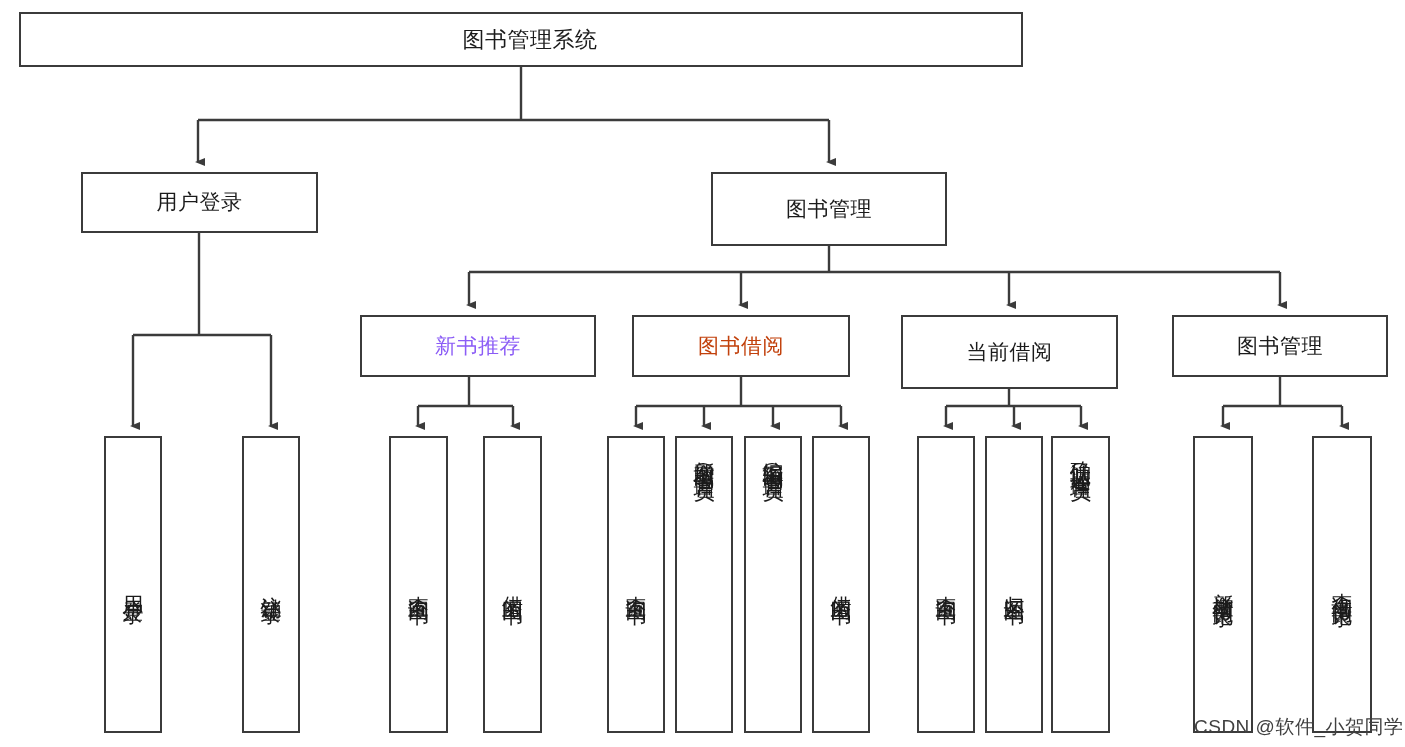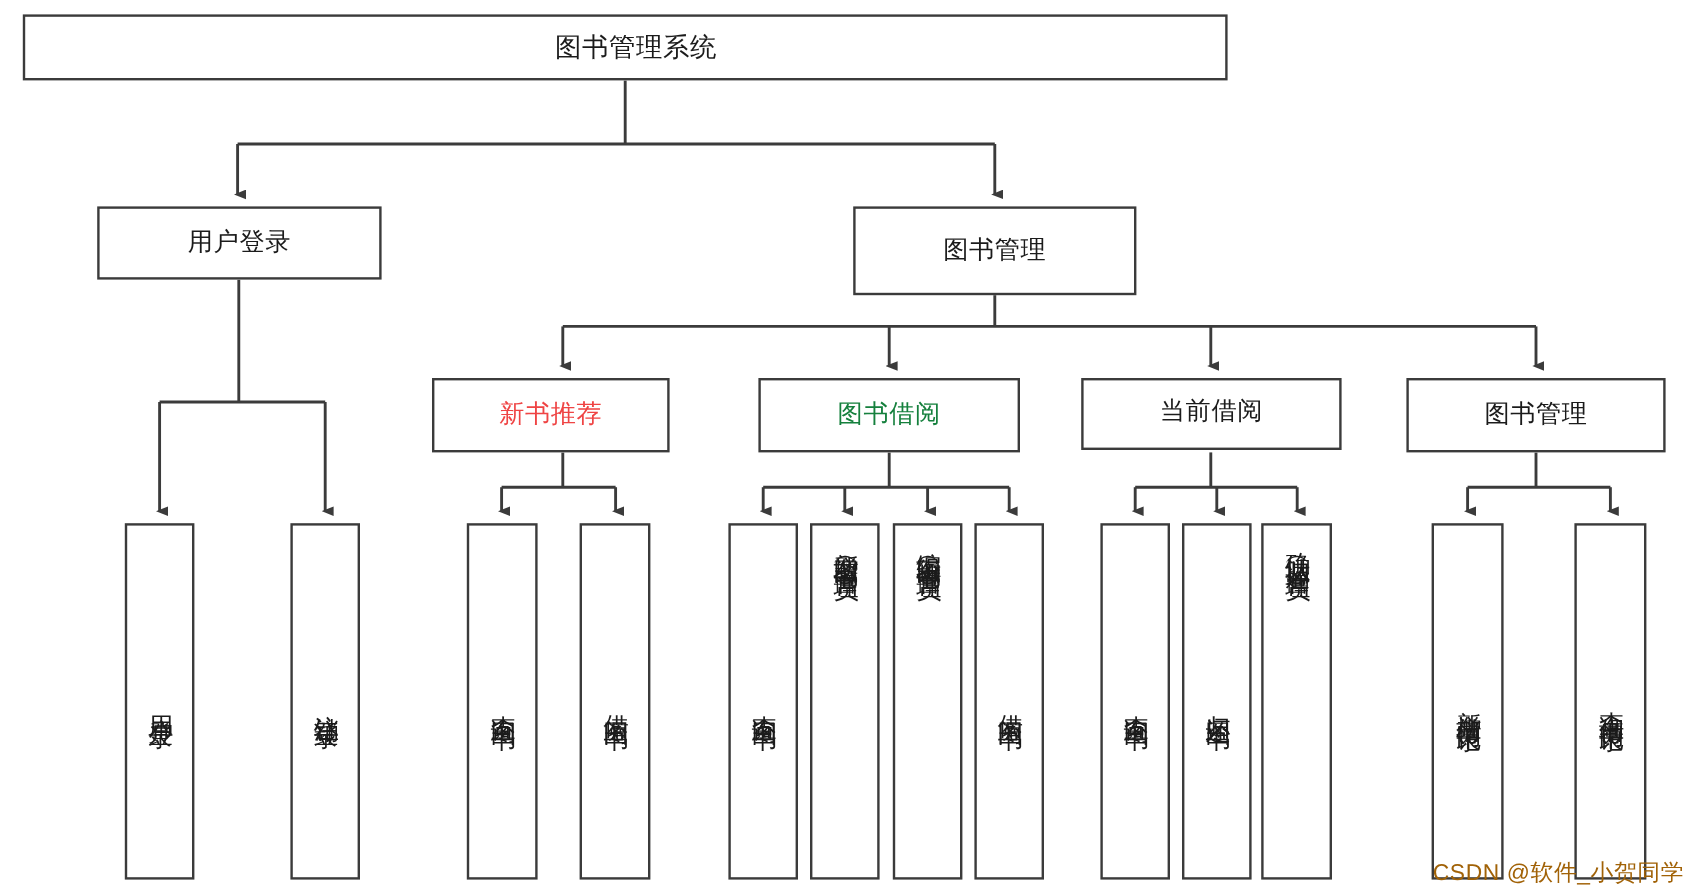--- a/index.html
+++ b/index.html
@@ -132,27 +132,27 @@
     <span class="label">图书管理系统</span>
   </div>
 
   <div class="node horiz" style="left: 81px; top: 172px; width: 237px; height: 61px; border-color: rgb(59, 59, 59); background: rgb(255, 255, 255); color: rgb(27, 27, 27);">
     <span class="label">用户登录</span>
   </div>
   <div class="node horiz" style="left: 711px; top: 172px; width: 236px; height: 74px; border-color: rgb(59, 59, 59); background: rgb(255, 255, 255); color: rgb(27, 27, 27);">
     <span class="label">图书管理</span>
   </div>
 
-  <div class="node horiz" style="left: 360px; top: 315px; width: 198px; height: 62px; border-color: rgb(59, 59, 59); background: rgb(255, 255, 255); color: #ef4444; align-items: center;">
+  <div class="node horiz" style="left: 360px; top: 315px; width: 236px; height: 62px; border-color: rgb(59, 59, 59); background: rgb(255, 255, 255); color: #8b5cf6; align-items: center;">
     <span class="label">新书推荐</span>
   </div>
-  <div class="node horiz" style="left: 632px; top: 315px; width: 218px; height: 62px; border-color: rgb(59, 59, 59); background: rgb(255, 255, 255); color: #15803d;">
+  <div class="node horiz" style="left: 632px; top: 315px; width: 218px; height: 62px; border-color: rgb(59, 59, 59); background: rgb(255, 255, 255); color: #c2410c;">
     <span class="label">图书借阅</span>
   </div>
-  <div class="node horiz" style="left: 901px; top: 315px; width: 217px; height: 60px; border-color: rgb(59, 59, 59); background: rgb(255, 255, 255); color: rgb(27, 27, 27); font-family: Liberation Mono, monospace;">
+  <div class="node horiz" style="left: 901px; top: 315px; width: 217px; height: 74px; border-color: rgb(59, 59, 59); background: rgb(255, 255, 255); color: rgb(27, 27, 27);">
     <span class="label">当前借阅</span>
   </div>
   <div class="node horiz" style="left: 1172px; top: 315px; width: 216px; height: 62px; border-color: rgb(59, 59, 59); background: rgb(255, 255, 255); color: rgb(27, 27, 27);">
     <span class="label">图书管理</span>
   </div>
 
   <div class="node vert centered" style="left: 104px; top: 436px; width: 58px; height: 297px; border-color: rgb(59, 59, 59); background: rgb(255, 255, 255); color: rgb(27, 27, 27);">
     <span class="label">用户登录</span>
   </div>
   <div class="node vert centered" style="left: 242px; top: 436px; width: 58px; height: 297px; border-color: rgb(59, 59, 59); background: rgb(255, 255, 255); color: rgb(27, 27, 27);">
@@ -185,15 +185,15 @@
   <div class="node vert" style="left: 1051px; top: 436px; width: 59px; height: 297px; border-color: rgb(59, 59, 59); background: rgb(255, 255, 255); color: rgb(27, 27, 27);">
     <span class="label">确认归还（管理员）</span>
   </div>
   <div class="node vert centered" style="left: 1193px; top: 436px; width: 60px; height: 297px; border-color: rgb(59, 59, 59); background: rgb(255, 255, 255); color: rgb(27, 27, 27);">
     <span class="label">新增借阅记录</span>
   </div>
   <div class="node vert centered" style="left: 1312px; top: 436px; width: 60px; height: 297px; border-color: rgb(59, 59, 59); background: rgb(255, 255, 255); color: rgb(27, 27, 27);">
     <span class="label">查询借阅记录</span>
   </div>
 
-  <div class="watermark" style="left: 1194px; top: 714px; color: #a16207;">CSDN @软件_小贺同学</div>
+  <div class="watermark" style="left: 1194px; top: 714px; color: #404040;">CSDN @软件_小贺同学</div>
 
 </div>
 
 </body></html>

